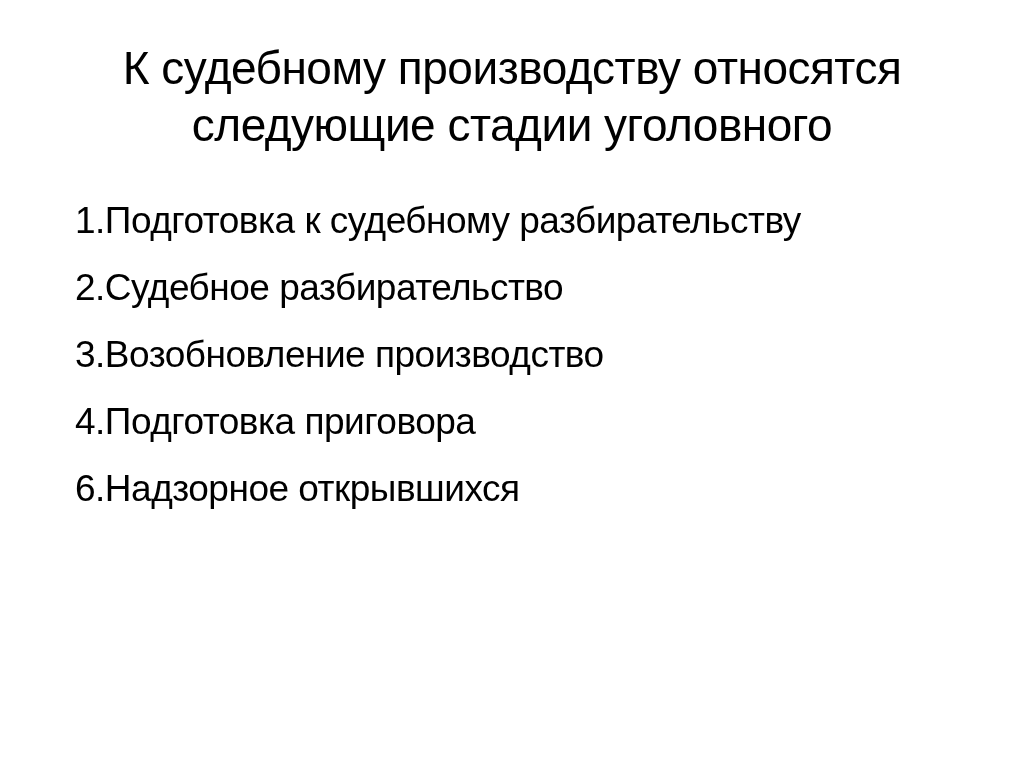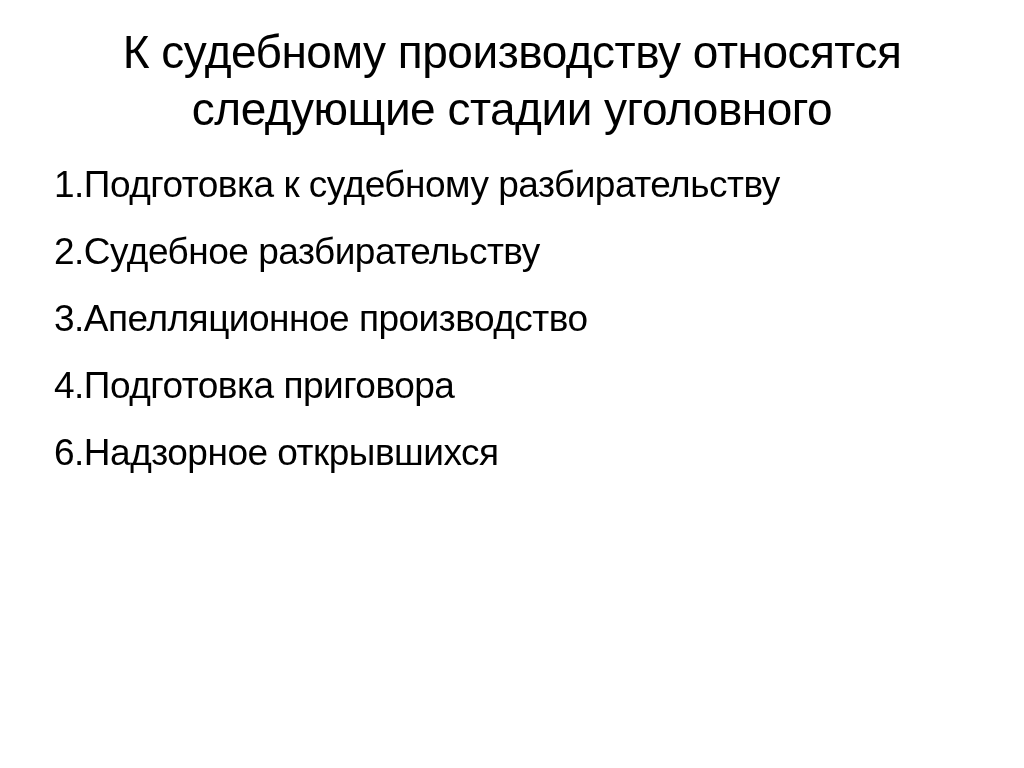--- a/index.html
+++ b/index.html
@@ -12,35 +12,35 @@
     width: 1024px;
     height: 768px;
     background: #ffffff;
     color: #000000;
     font-family: "Liberation Sans", sans-serif;
     overflow: hidden;
     box-sizing: border-box;
   }
   .slide-title {
     padding-top: 24px;
-    margin: 0 auto;
+    margin: 16px auto;
     max-width: 960px;
     text-align: center;
     font-size: 46px;
     line-height: 57px;
     font-weight: 400;
     letter-spacing: -0.5px;
   }
   .title-line {
     display: block;
     white-space: nowrap;
   }
   .stage-list {
-    margin-top: 24px;
-    padding-left: 54px;
+    margin-top: 44px;
+    padding-left: 75px;
     padding-right: 55px;
   }
   .stage-item {
     font-size: 37px;
     line-height: 46px;
     margin-bottom: 21px;
     letter-spacing: -0.5px;
   }
   .stage-number, .stage-text {
     display: inline;
@@ -54,24 +54,24 @@
   <h1 class="slide-title">
     <span class="title-line">К судебному производству относятся</span>
     <span class="title-line">следующие стадии уголовного</span>
   </h1>
 
   <div class="stage-list">
     <div class="stage-item">
       <span class="stage-number">1.</span><span class="stage-text">Подготовка к судебному разбирательству</span>
     </div>
     <div class="stage-item">
-      <span class="stage-number">2.</span><span class="stage-text">Судебное разбирательству</span>
+      <span class="stage-number">2.</span><span class="stage-text">Судебное разбирательство</span>
     </div>
     <div class="stage-item">
-      <span class="stage-number">3.</span><span class="stage-text">Апелляционное производство</span>
+      <span class="stage-number">3.</span><span class="stage-text">Возобновление производство</span>
     </div>
     <div class="stage-item">
       <span class="stage-number">4.</span><span class="stage-text">Подготовка приговора</span>
     </div>
     <div class="stage-item">
       <span class="stage-number">6.</span><span class="stage-text">Надзорное открывшихся</span>
     </div>
   </div>
 
 </div>

